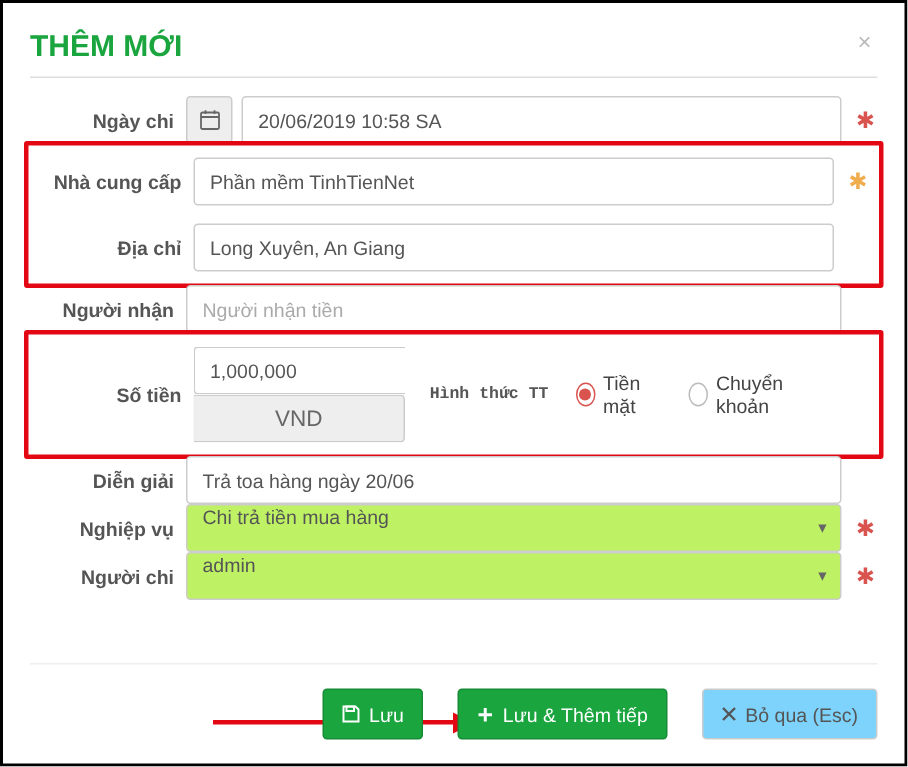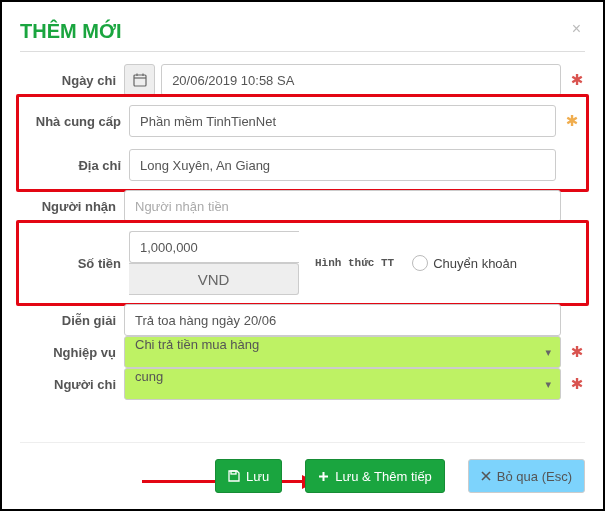--- a/index.html
+++ b/index.html
@@ -98,20 +98,24 @@
 
     <div class="hl">
       <div class="row">
         <div class="label">Số tiền</div>
         <div class="main">
           <div class="addon-grp" style="width:170px;">
             <input class="input" value="1,000,000" style="">
             <div class="addon">VND</div>
           </div>
           <span class="paylabel">Hình thức TT</span>
+          <label class="radio sel">
+            <span class="dot"></span>
+            <span>Tiền mặt</span>
+          </label>
           <label class="radio">
             <span class="dot"></span>
             <span>Chuyển khoản</span>
           </label>
         </div>
         <div class="req"></div>
       </div>
     </div>
 
     <div class="row">
@@ -129,21 +133,21 @@
             <div class="select">Chi trả tiền mua hàng</div>
           </div>
         </div>
       <div class="req red">✱</div>
     </div>
 
     <div class="row">
       <div class="label">Người chi</div>
       <div class="main">
           <div class="select-wrap">
-            <div class="select">cung</div>
+            <div class="select">admin</div>
           </div>
         </div>
       <div class="req red">✱</div>
     </div>
 
   </div>
 
   <div class="arrow">
     <div class="arrow-line"></div>
       <div class="arrow-head"></div>

